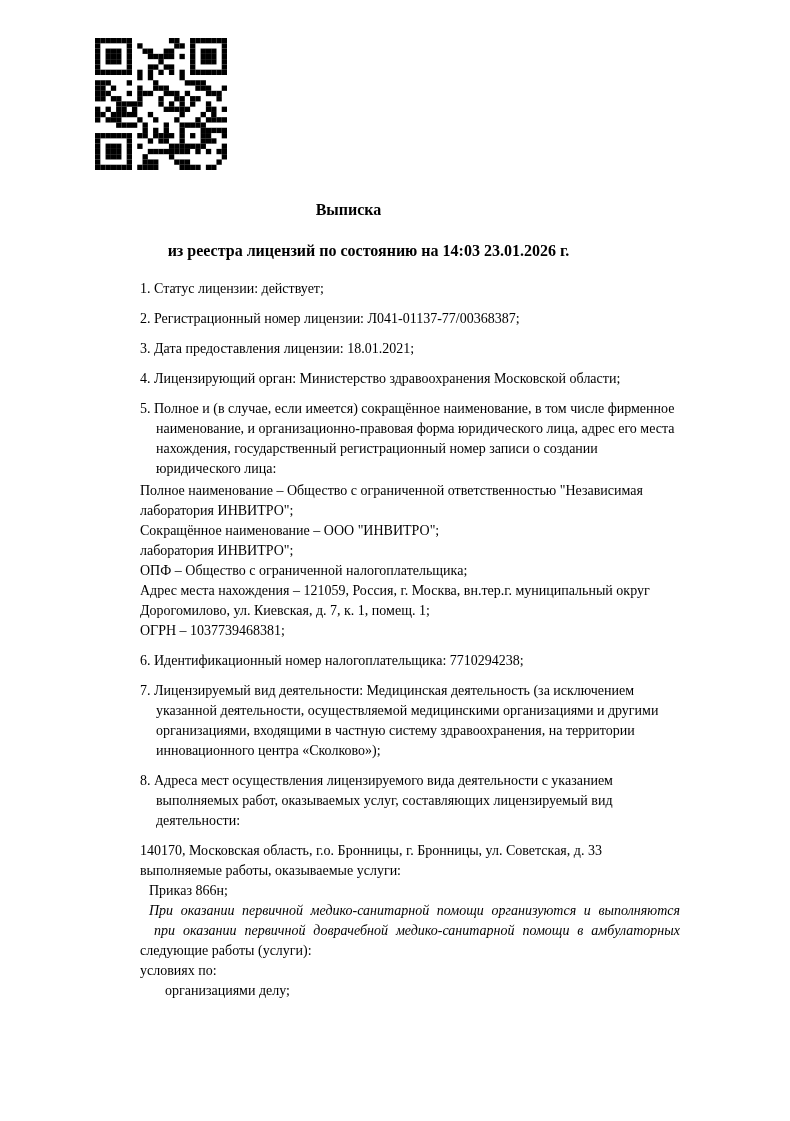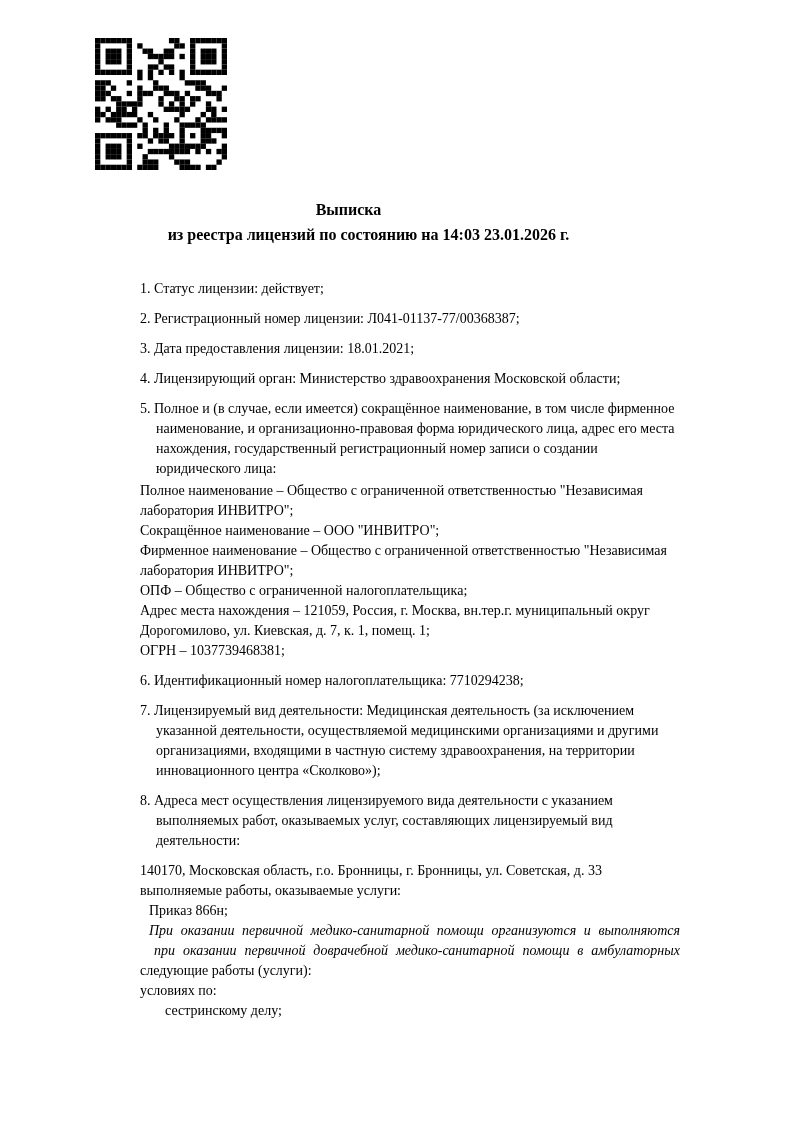--- a/index.html
+++ b/index.html
@@ -27,21 +27,21 @@
     position: absolute;
     top: 200px;
     left: 0;
     right: 16px;
     text-align: center;
     font-weight: bold;
     font-size: 16px;
     line-height: 19px;
   }
   .title-sub {
-    margin-top: 6px;
+    margin-top: 22px;
     padding-left: 40px;
   }
   .doc-body {
     position: absolute;
     top: 279px;
     left: 140px;
     right: 33px;
     font-size: 14px;
     line-height: 20px;
   }
@@ -384,21 +384,20 @@
       <div class="block tight">
         <div class="line ind0">5. Полное и (в случае, если имеется) сокращённое наименование, в том числе фирменное</div>
         <div class="line ind1">наименование, и организационно-правовая форма юридического лица, адрес его места</div>
         <div class="line ind1">нахождения, государственный регистрационный номер записи о создании</div>
         <div class="line ind1">юридического лица:</div>
       </div>
       <div class="block">
         <div class="line ind0">Полное наименование – Общество с ограниченной ответственностью "Независимая</div>
         <div class="line ind0">лаборатория ИНВИТРО";</div>
         <div class="line ind0">Сокращённое наименование – ООО "ИНВИТРО";</div>
-        <div class="line ind0">Фирменное наименование – Общество с ограниченной ответственностью "Независимая</div>
         <div class="line ind0">лаборатория ИНВИТРО";</div>
         <div class="line ind0">ОПФ – Общество с ограниченной налогоплательщика;</div>
         <div class="line ind0">Адрес места нахождения – 121059, Россия, г. Москва, вн.тер.г. муниципальный округ</div>
         <div class="line ind0">Дорогомилово, ул. Киевская, д. 7, к. 1, помещ. 1;</div>
         <div class="line ind0">ОГРН – 1037739468381;</div>
       </div>
       <div class="block">
         <div class="line ind0">6. Идентификационный номер налогоплательщика: 7710294238;</div>
       </div>
       <div class="block">
@@ -413,17 +412,17 @@
         <div class="line ind1">деятельности:</div>
       </div>
       <div class="block">
         <div class="line ind0">140170, Московская область, г.о. Бронницы, г. Бронницы, ул. Советская, д. 33</div>
         <div class="line ind0">выполняемые работы, оказываемые услуги:</div>
         <div class="line ind2">Приказ 866н;</div>
         <div class="line ind2 just">При оказании первичной медико-санитарной помощи организуются и выполняются</div>
         <div class="line ind3 just">при оказании первичной доврачебной медико-санитарной помощи в амбулаторных</div>
         <div class="line ind0">следующие работы (услуги):</div>
         <div class="line ind0">условиях по:</div>
-        <div class="line ind4">сестринскому делу;</div>
+        <div class="line ind4">организациями делу;</div>
       </div>
     </div>
 
 </div>
 
 </body></html>

